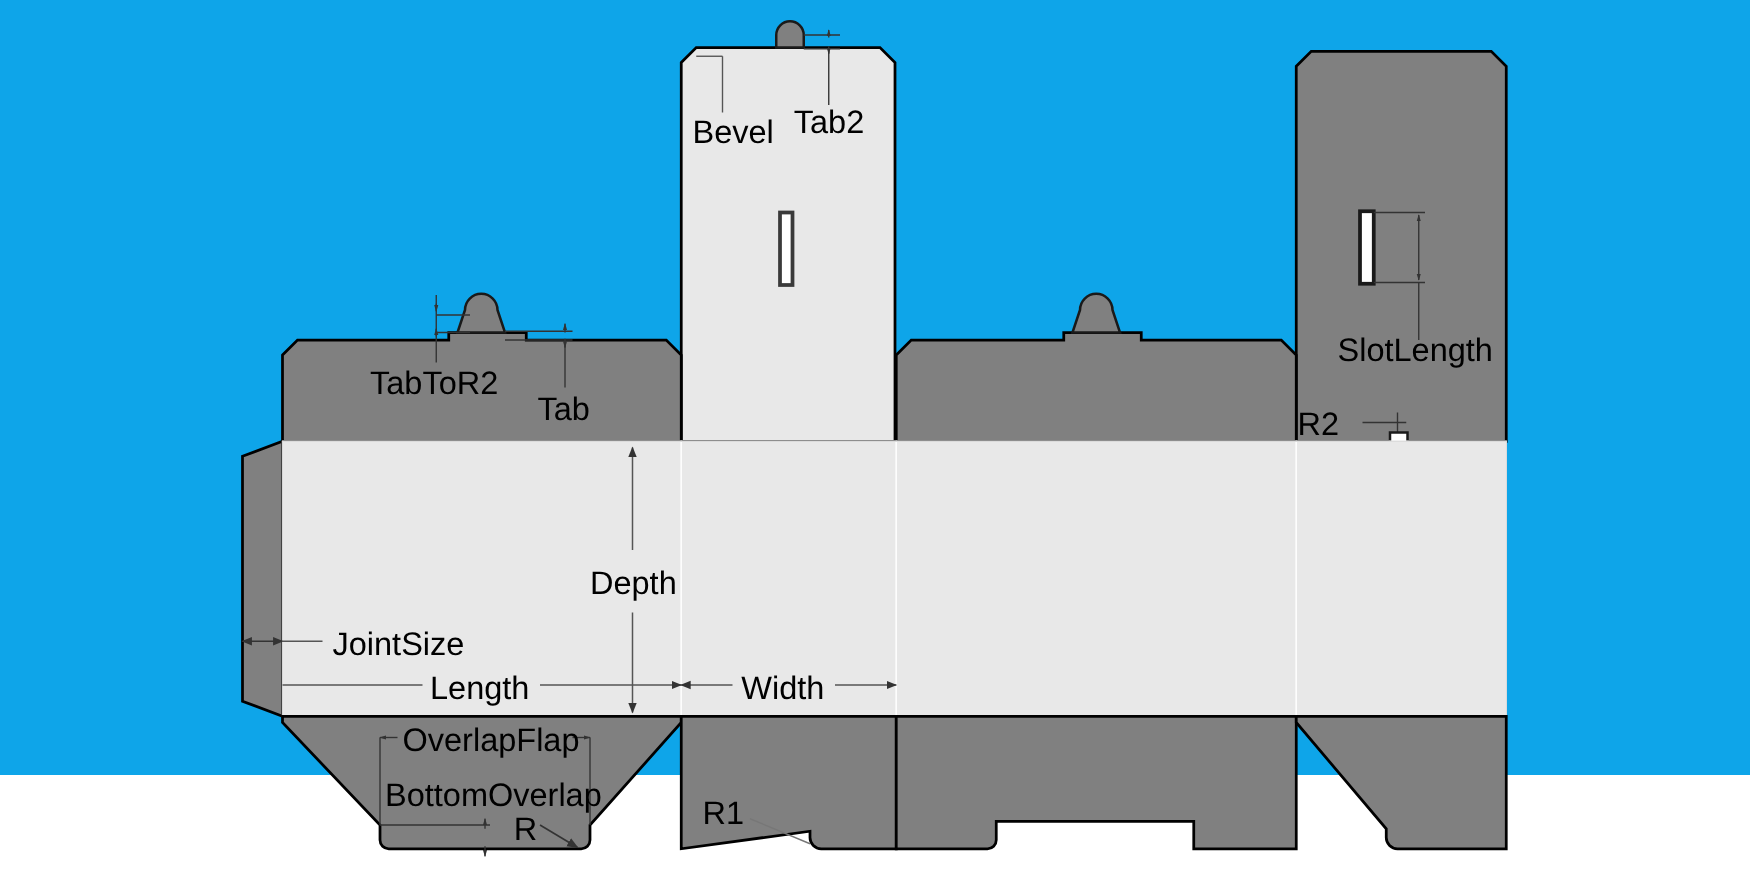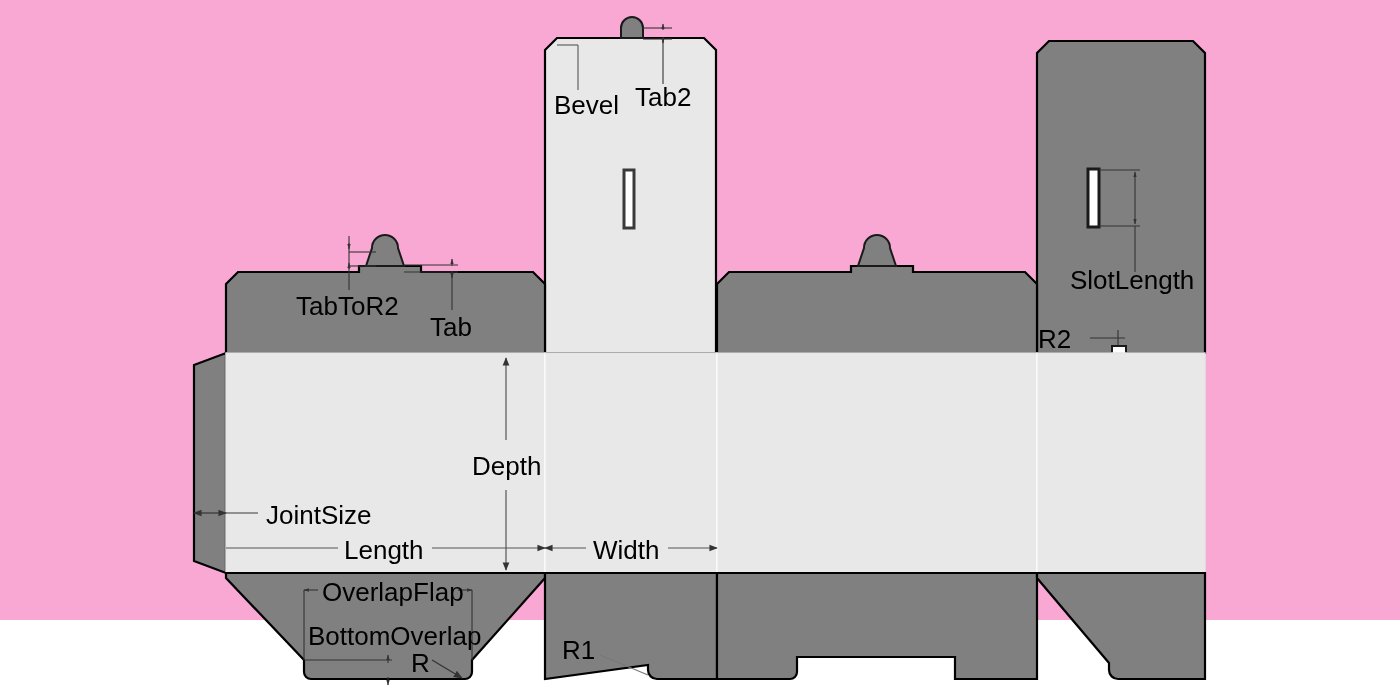--- a/index.html
+++ b/index.html
@@ -10,21 +10,21 @@
   body {
     width: 1400px;
     height: 700px;
     overflow: hidden;
     font-family: "Liberation Sans", sans-serif;
   }
   #stage {
     position: relative;
     width: 1400px;
     height: 620px;
-    background: #f9a8d4;
+    background: #0ea5e9;
   }
   #dieline {
     position: absolute;
     left: 0;
     top: 0;
     width: 1400px;
     height: 700px;
   }
   .dim-label {
     font-family: "Liberation Sans", sans-serif;

